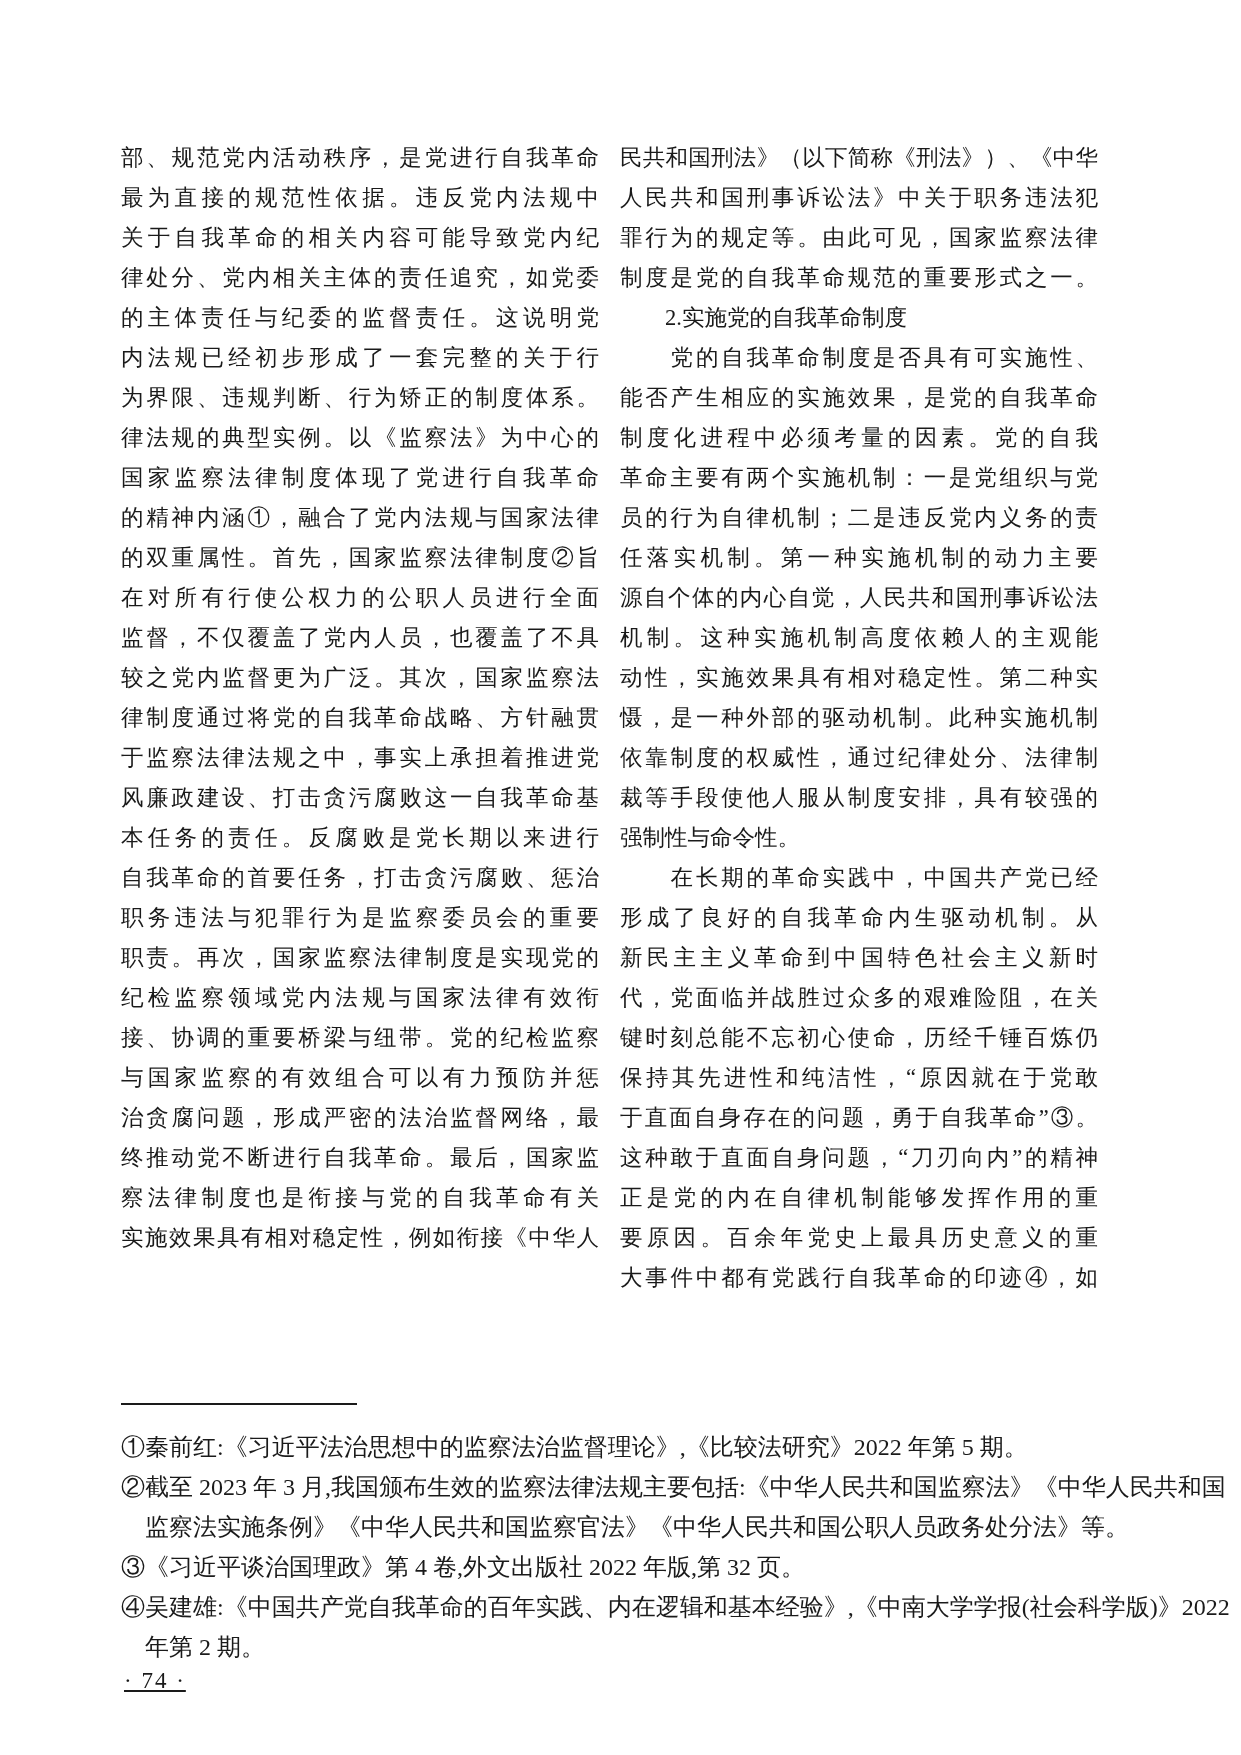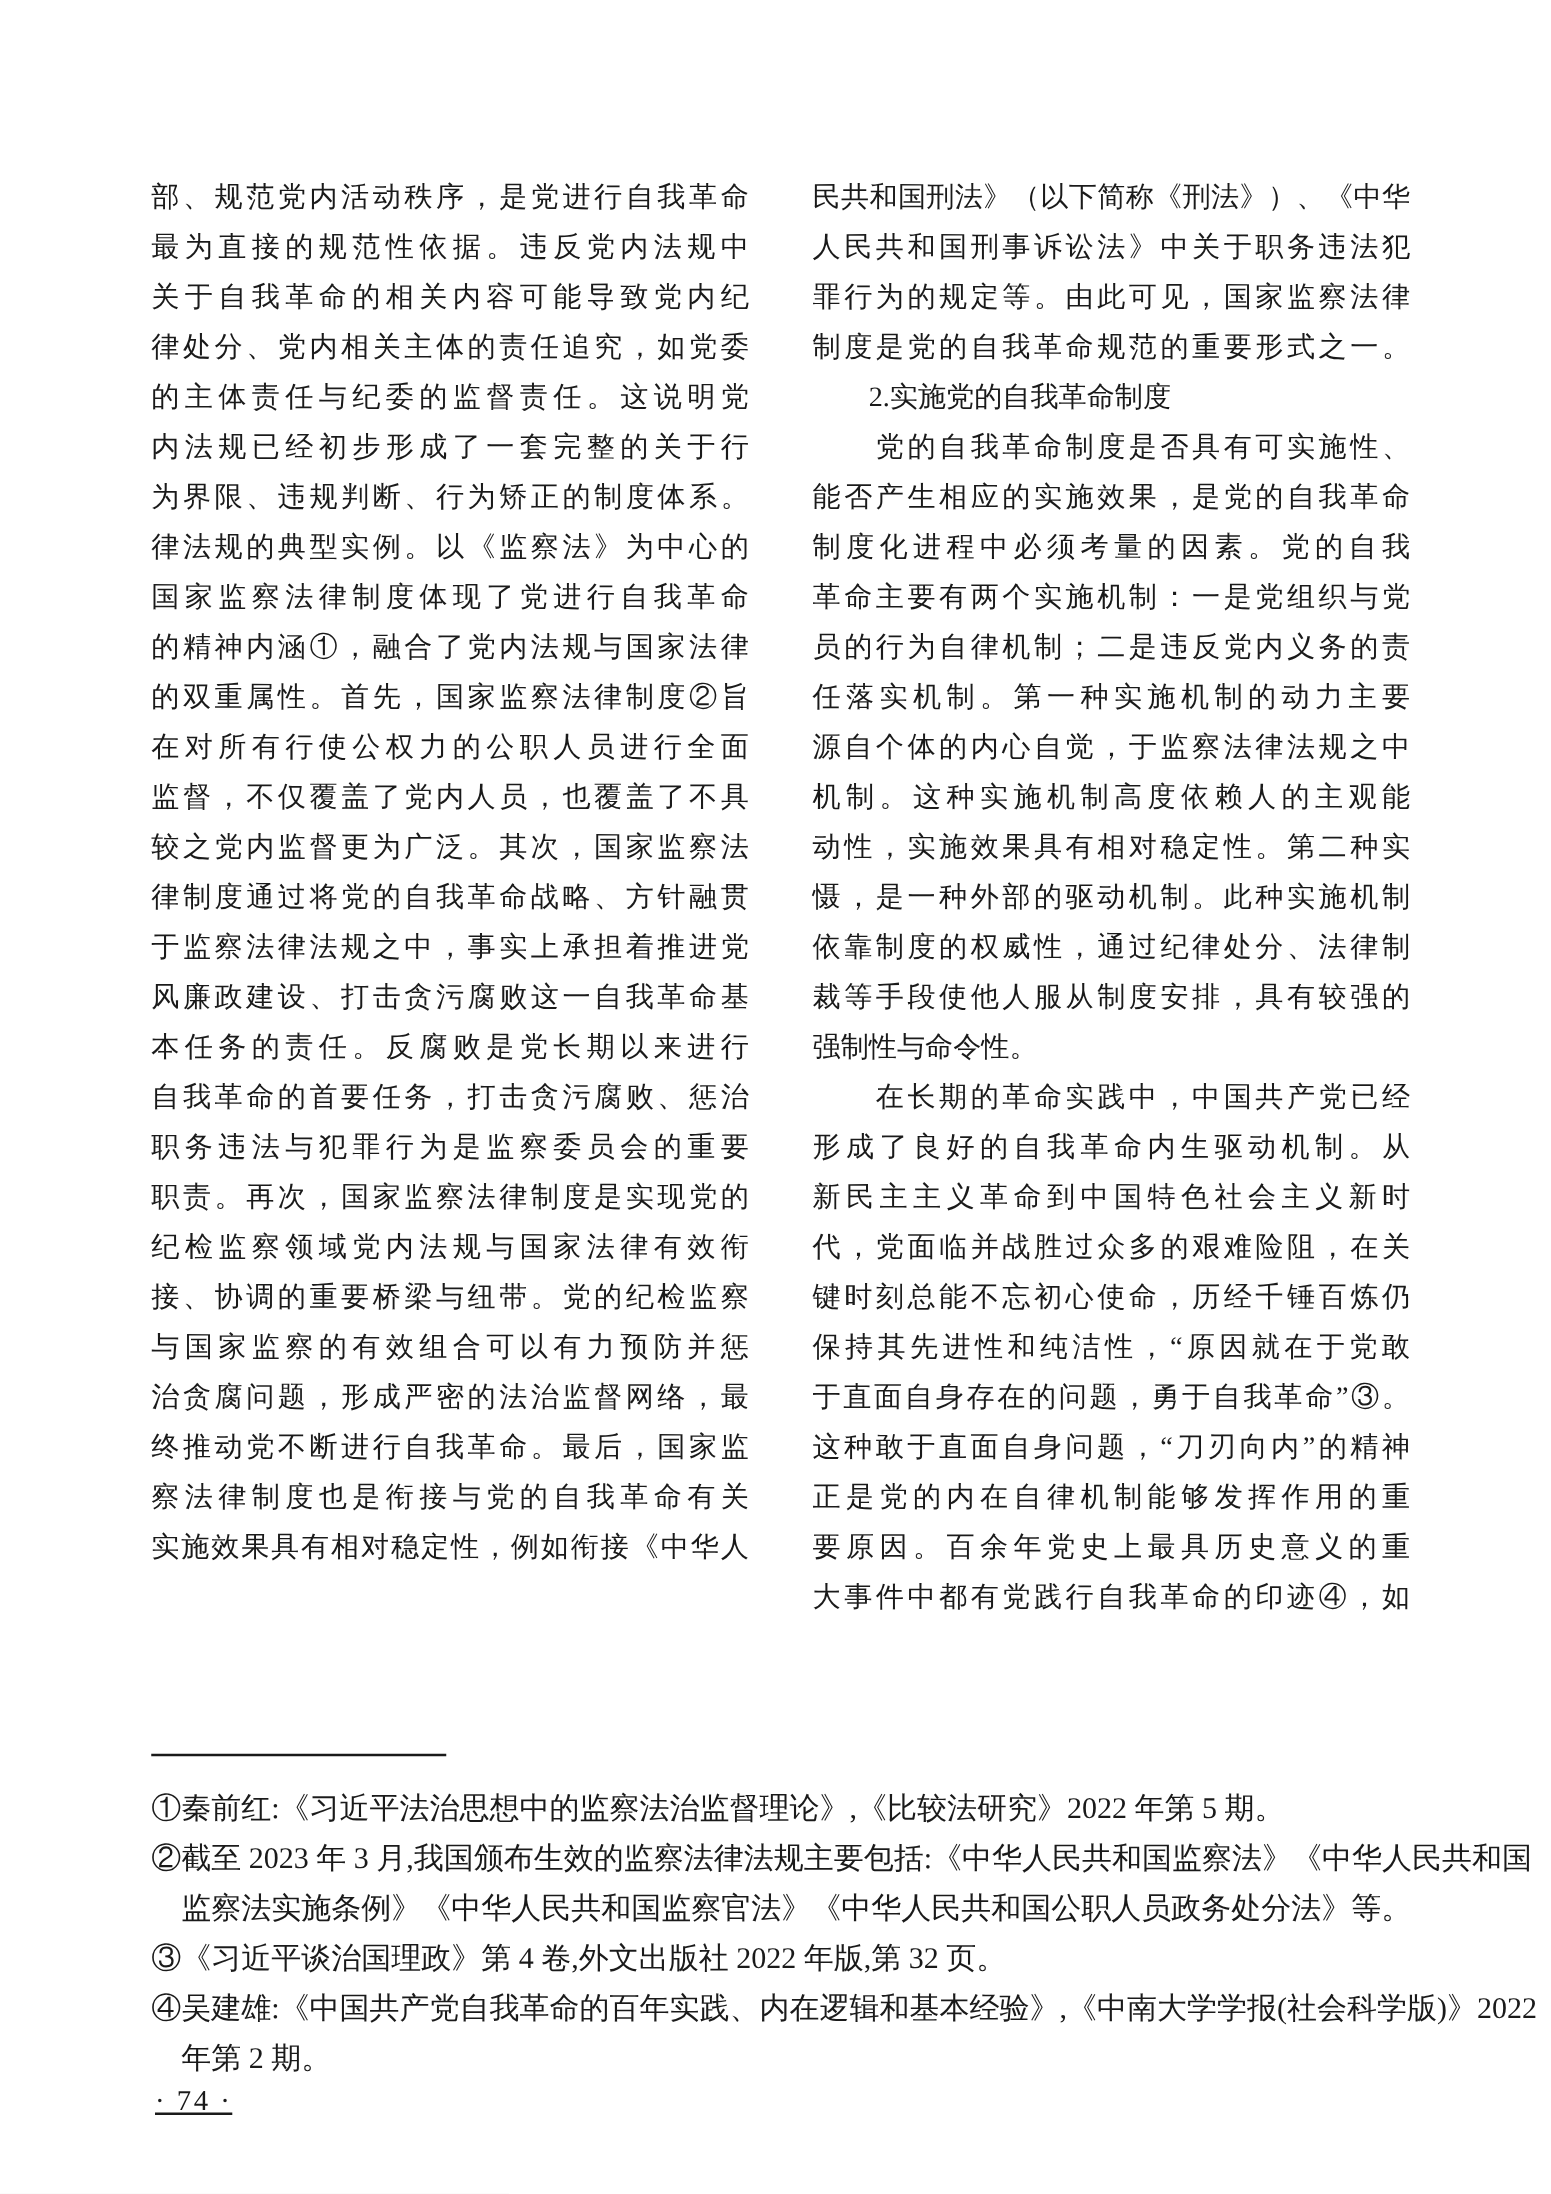--- a/index.html
+++ b/index.html
@@ -12,21 +12,21 @@
     background: #ffffff;
     color: #1a1a1a;
     font-family: "Liberation Serif", "DejaVu Serif", serif;
     overflow: hidden;
   }
   .columns {
     position: absolute;
     left: 121px;
     top: 138px;
     display: flex;
-    gap: 51px;
+    gap: 21px;
   }
   .col {
     width: 478px;
     font-size: 22.5px;
     line-height: 40px;
     letter-spacing: 0;
   }
   .line {
     height: 40px;
     text-align: justify;
@@ -110,21 +110,21 @@
         <div class="line">人民共和国刑事诉讼法》中关于职务违法犯</div>
         <div class="line">罪行为的规定等。由此可见，国家监察法律</div>
         <div class="line">制度是党的自我革命规范的重要形式之一。</div>
         <div class="line short">　　2.实施党的自我革命制度</div>
         <div class="line">　　党的自我革命制度是否具有可实施性、</div>
         <div class="line">能否产生相应的实施效果，是党的自我革命</div>
         <div class="line">制度化进程中必须考量的因素。党的自我</div>
         <div class="line">革命主要有两个实施机制：一是党组织与党</div>
         <div class="line">员的行为自律机制；二是违反党内义务的责</div>
         <div class="line">任落实机制。第一种实施机制的动力主要</div>
-        <div class="line">源自个体的内心自觉，于监察法律法规之中</div>
+        <div class="line">源自个体的内心自觉，人民共和国刑事诉讼法</div>
         <div class="line">机制。这种实施机制高度依赖人的主观能</div>
         <div class="line">动性，实施效果具有相对稳定性。第二种实</div>
         <div class="line">慑，是一种外部的驱动机制。此种实施机制</div>
         <div class="line">依靠制度的权威性，通过纪律处分、法律制</div>
         <div class="line">裁等手段使他人服从制度安排，具有较强的</div>
         <div class="line short">强制性与命令性。</div>
         <div class="line">　　在长期的革命实践中，中国共产党已经</div>
         <div class="line">形成了良好的自我革命内生驱动机制。从</div>
         <div class="line">新民主主义革命到中国特色社会主义新时</div>
         <div class="line">代，党面临并战胜过众多的艰难险阻，在关</div>

